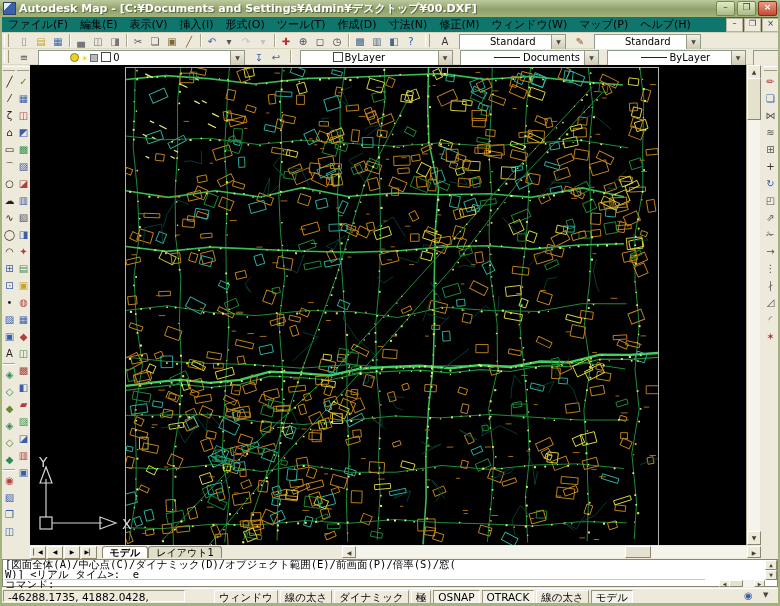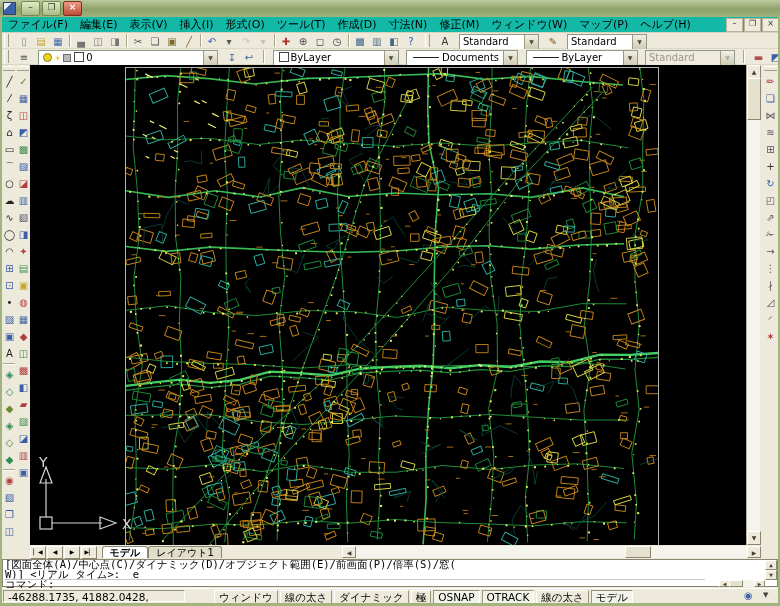--- a/index.html
+++ b/index.html
@@ -10,39 +10,39 @@
     background:linear-gradient(to bottom,#bccb9e,#8fa169 55%,#a2b47e);
     display:flex;align-items:center;padding:0 3px;box-sizing:border-box;}
   #app-icon{width:11px;height:11px;flex:none;margin-right:3px;border:1px solid #32436b;
     background:linear-gradient(135deg,#e8eef8 35%,#3a62a8 36%);}
   #title-text{flex:1;color:#fff;font-weight:bold;font-size:11px;white-space:nowrap;
     overflow:hidden;text-shadow:1px 1px 0 #5a6a40;}
   .wbtn{width:17px;height:13px;margin-left:2px;flex:none;border:1px solid #76884f;border-radius:2px;
     background:linear-gradient(#e2eac8,#a9ba85);font-size:9px;line-height:11px;text-align:center;color:#2f3c1d;}
   .wbtn.close{background:linear-gradient(#eb9c84,#c14b36);border-color:#7e2d1c;color:#fff;font-weight:bold;}
   
-  #menubar{position:absolute;left:0;top:17px;width:780px;height:16px;background:#14b8a6;
+  #menubar{position:absolute;left:0;top:17px;width:780px;height:16px;background:#0f766e;
     border-bottom:1px solid #d6d2bc;display:flex;align-items:center;padding-left:2px;box-sizing:border-box;}
   .menu-item{padding:1px 6px;white-space:nowrap;}
   #menubar .spacer{flex:1;}
   .docbtn{width:15px;height:12px;margin-right:1px;border:1px solid #b8b49c;background:#eeebdc;
     font-size:8px;line-height:10px;text-align:center;color:#333;}
   
   .toolrow{position:absolute;left:0;width:780px;height:16px;background:#eeeadb;white-space:nowrap;
     border-bottom:1px solid #dcd8c4;padding:1px 0 0 2px;box-sizing:border-box;}
   #row1{top:33px;} #row2{top:49px;}
   .grip{display:inline-block;width:3px;height:13px;margin:0 3px 0 2px;vertical-align:top;
     border-left:1px solid #fff;border-right:1px solid #a19d84;}
   .tbsep{display:inline-block;width:1px;height:13px;margin:0 2px;vertical-align:top;
     background:#aaa68c;border-right:1px solid #fff;}
   .tbtn{display:inline-block;width:15px;height:13px;line-height:13px;text-align:center;
     font-size:10px;vertical-align:top;border:1px solid transparent;}
   .tbtn.dis{opacity:.5;}
   .combo{display:inline-block;height:14px;vertical-align:top;background:#fff;border:1px solid #8f9b8a;
-    font-size:10px;line-height:13px;white-space:nowrap;position:relative;margin:0 2px;}
+    font-size:10px;line-height:13px;white-space:nowrap;position:relative;margin:0 2px;padding-left:27px;}
   .combo .val{padding:0 3px;display:inline-block;overflow:hidden;vertical-align:top;}
   .combo .cbtn{position:absolute;right:0;top:0;width:13px;height:100%;background:linear-gradient(#f2f0e4,#cfcbb4);
     border-left:1px solid #9b987f;font-size:6px;line-height:13px;text-align:center;color:#4a4a3a;}
   .combo.dis{background:#eeebdc;color:#9a9788;}
   .combo.dis .cbtn{color:#aaa;}
   .sw{display:inline-block;width:8px;height:8px;border:1px solid #444;background:#fff;vertical-align:-1px;margin:0 2px;}
   .ltline{display:inline-block;width:26px;height:1px;background:#222;vertical-align:3px;margin:0 3px;}
   .bulb{display:inline-block;width:7px;height:7px;border-radius:50%;background:#efd322;border:1px solid #8f7d12;vertical-align:-1px;margin:0 1px;}
   .sun{color:#e8c31d;font-size:8px;vertical-align:0;margin:0 1px;}
   .lockbox{display:inline-block;width:6px;height:6px;background:#b9b9b9;border:1px solid #6e6e6e;vertical-align:-1px;margin:0 1px;}
@@ -88,20 +88,21 @@
   
   .edge{position:absolute;background:#a2b47e;}
 </style>
 </head>
 <body>
 
 <div id="app">
 
   <div id="titlebar">
     <div id="app-icon"></div>
+    <div id="title-text">Autodesk Map - [C:¥Documents and Settings¥Admin¥デスクトップ¥00.DXF]</div>
     <div class="wbtn">–</div>
     <div class="wbtn">❐</div>
     <div class="wbtn close">×</div>
   </div>
 
   <div id="menubar">
     <span class="spacer" id="menu-items"><span class="menu-item">ファイル(F)</span><span class="menu-item">編集(E)</span><span class="menu-item">表示(V)</span><span class="menu-item">挿入(I)</span><span class="menu-item">形式(O)</span><span class="menu-item">ツール(T)</span><span class="menu-item">作成(D)</span><span class="menu-item">寸法(N)</span><span class="menu-item">修正(M)</span><span class="menu-item">ウィンドウ(W)</span><span class="menu-item">マップ(P)</span><span class="menu-item">ヘルプ(H)</span></span>
     <span class="docbtn">–</span>
     <span class="docbtn">❐</span>
     <span class="docbtn">×</span>

